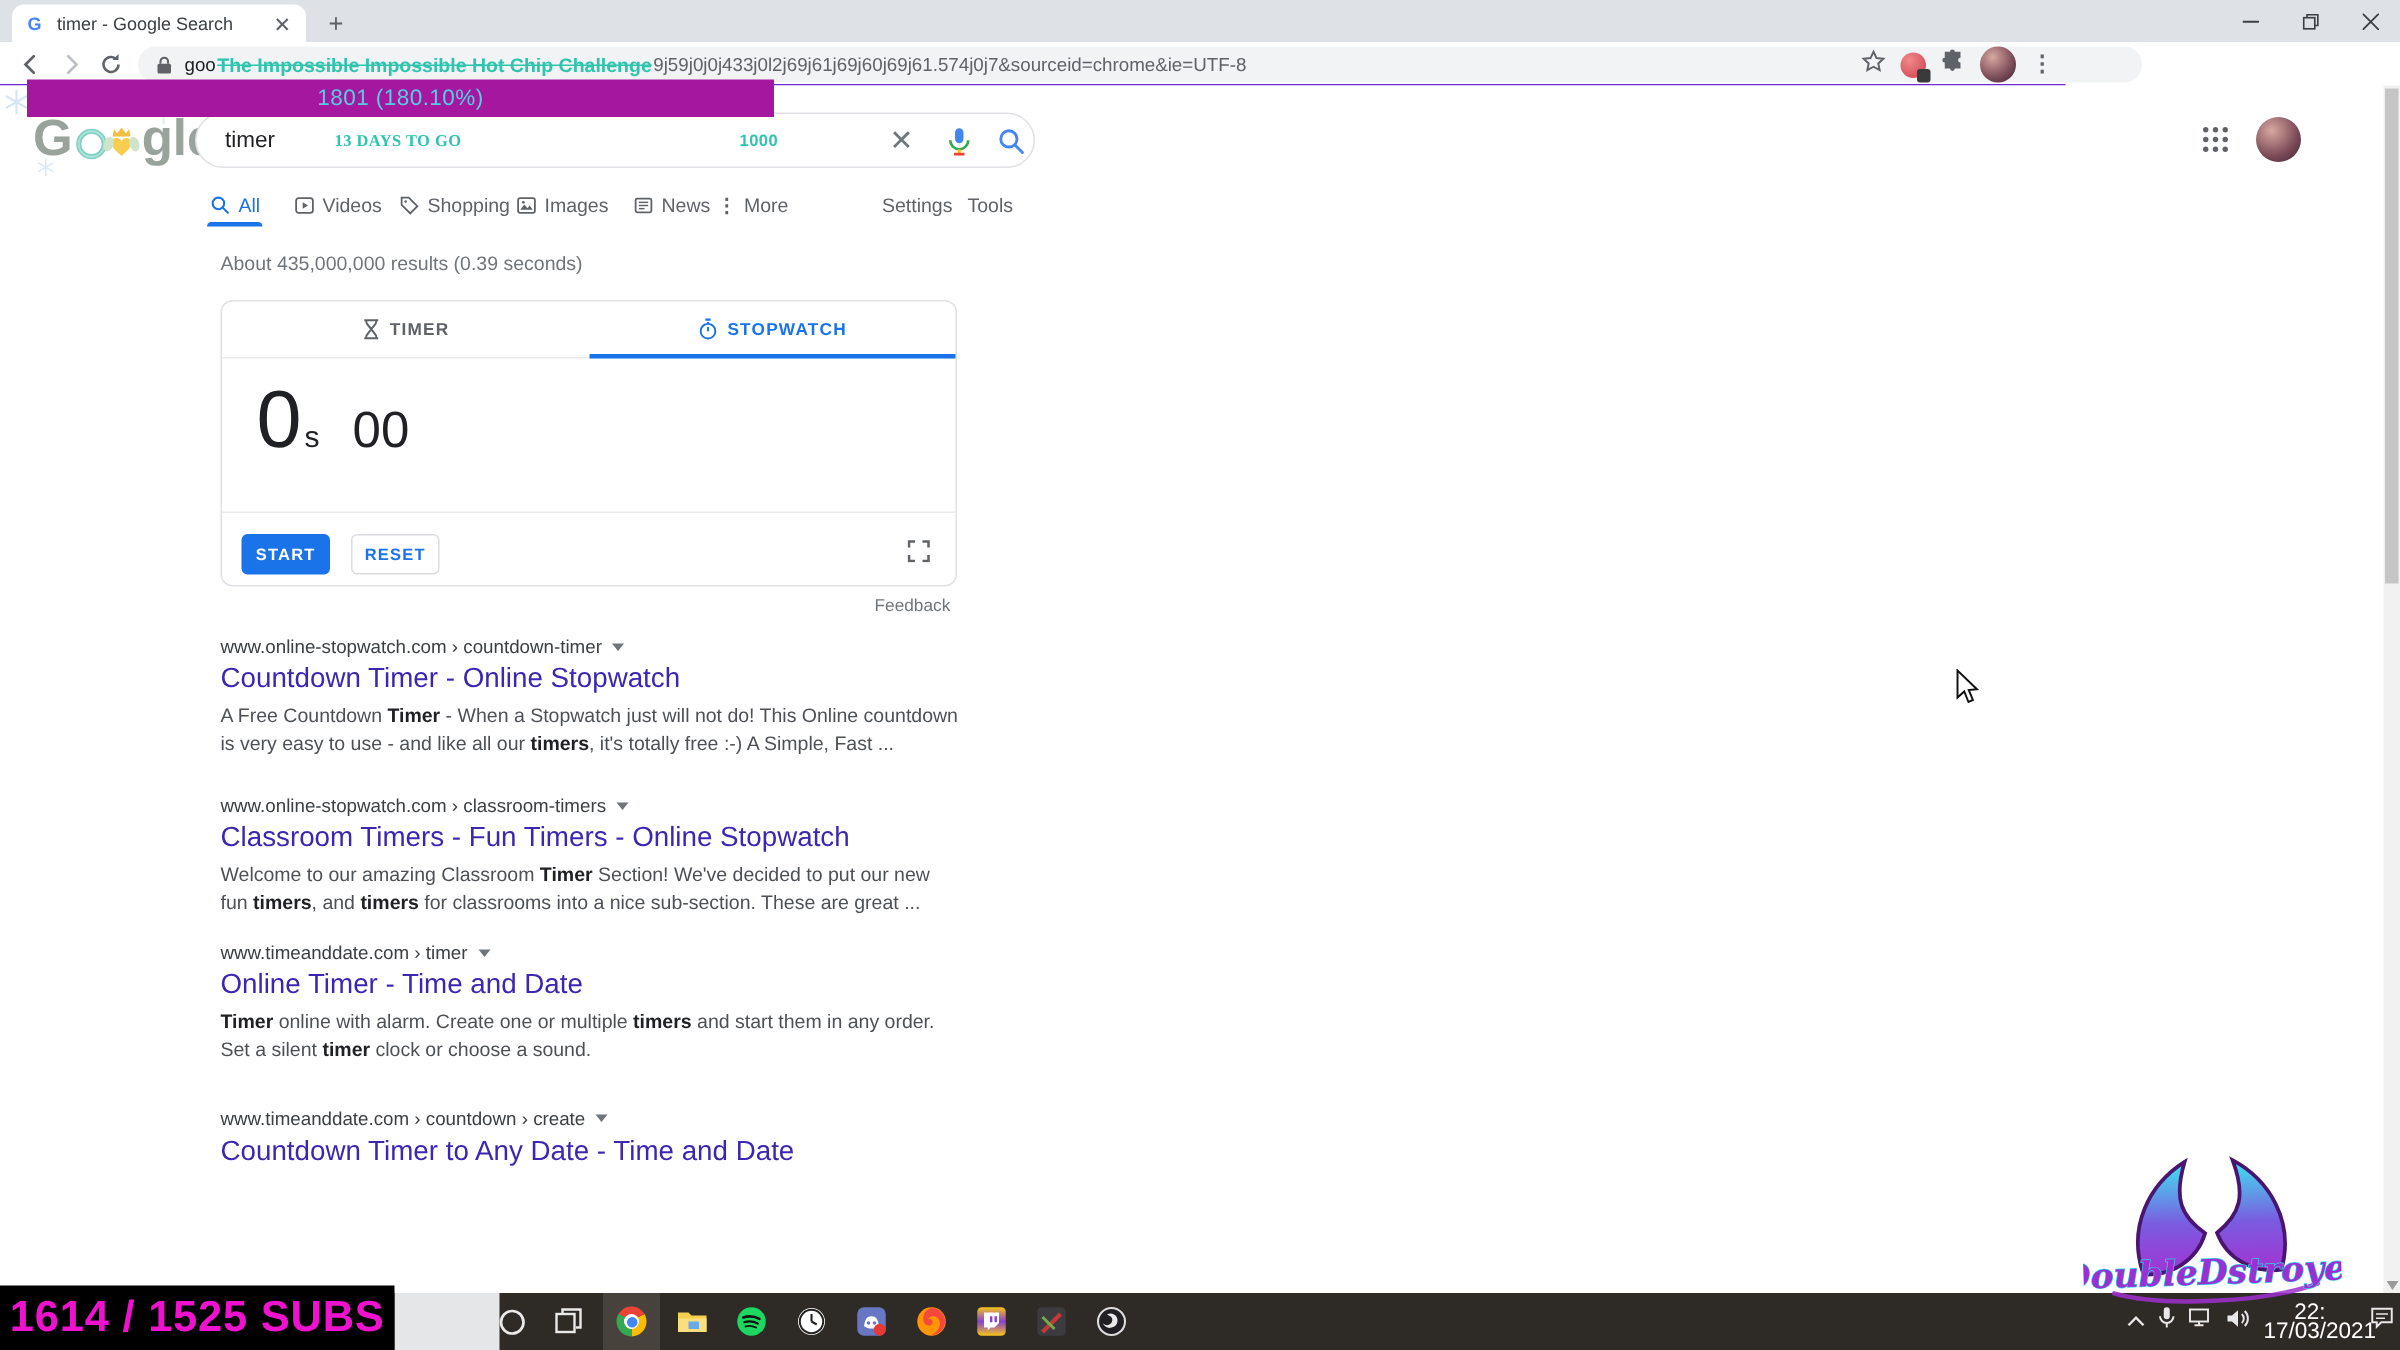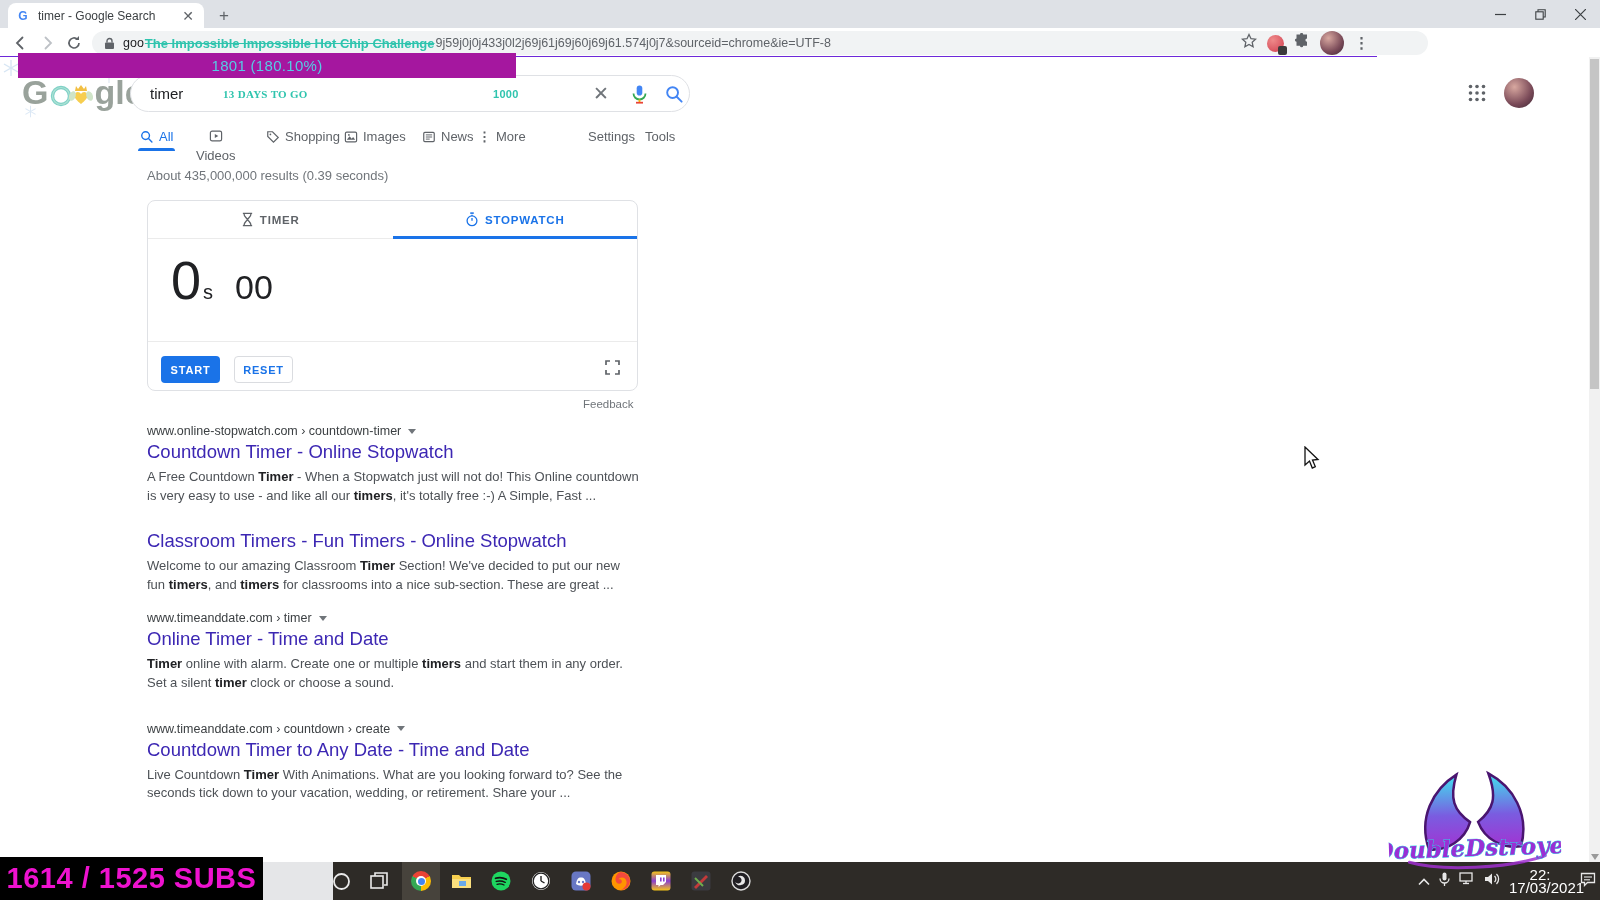--- a/index.html
+++ b/index.html
@@ -259,21 +259,21 @@
   </div>
   <div class="abs avatar-lg" style="left:1504px;top:21px;"></div>
 
   <div class="nav-tab active" style="left:140px;">
     <svg width="14" height="14" viewBox="0 0 20 20">
         <circle cx="8" cy="8" r="5.5" fill="none" stroke="currentColor" stroke-width="2"></circle>
         <line x1="12.5" y1="12.5" x2="17" y2="17" stroke="currentColor" stroke-width="2" stroke-linecap="round"></line>
       </svg>
     <span>All</span>
   </div>
-  <div class="nav-tab" style="left:196px;flex-direction:column;">
+  <div class="nav-tab" style="left:196px;">
     <svg width="14" height="14" viewBox="0 0 20 20">
         <rect x="2" y="3" width="16" height="14" rx="2.5" fill="none" stroke="currentColor" stroke-width="1.7"></rect>
         <path d="M8.3 7l5 3-5 3z" fill="currentColor"></path>
       </svg>
     <span>Videos</span>
   </div>
   <div class="nav-tab" style="left:266px;">
     <svg width="14" height="14" viewBox="0 0 20 20">
         <path d="M2.5 2.5h6.8l8.2 8.2-6.8 6.8-8.2-8.2z" fill="none" stroke="currentColor" stroke-width="1.7"></path>
         <circle cx="6.3" cy="6.3" r="1.2" fill="currentColor"></circle>
@@ -345,40 +345,43 @@
     <div class="result">
       <div class="crumb-row">
         <span class="crumb">www.online-stopwatch.com › countdown-timer</span>
         <span class="dd-arrow"></span>
       </div>
       <div class="r-title">Countdown Timer - Online Stopwatch</div>
       <div class="r-snip"><span>A Free Countdown </span><b>Timer</b><span> - When a Stopwatch just will not do! This Online countdown is very easy to use - and like all our </span><b>timers</b><span>, it's totally free :-) A Simple, Fast ...</span></div>
     </div>
 
     <div class="result" style="margin-top:25px;">
+      <div class="crumb-row">
+        <span class="crumb">www.online-stopwatch.com › classroom-timers</span>
+        <span class="dd-arrow"></span>
+      </div>
       <div class="r-title">Classroom Timers - Fun Timers - Online Stopwatch</div>
       <div class="r-snip"><span>Welcome to our amazing Classroom </span><b>Timer</b><span> Section! We've decided to put our new fun </span><b>timers</b><span>, and </span><b>timers</b><span> for classrooms into a nice sub-section. These are great ...</span></div>
     </div>
 
     <div class="result" style="margin-top:17px;">
       <div class="crumb-row">
         <span class="crumb">www.timeanddate.com › timer</span>
         <span class="dd-arrow"></span>
       </div>
       <div class="r-title">Online Timer - Time and Date</div>
       <div class="r-snip"><span></span><b>Timer</b><span> online with alarm. Create one or multiple </span><b>timers</b><span> and start them in any order. Set a silent </span><b>timer</b><span> clock or choose a sound.</span></div>
     </div>
 
     <div class="result" style="margin-top:29px;">
       <div class="crumb-row">
         <span class="crumb">www.timeanddate.com › countdown › create</span>
         <span class="dd-arrow"></span>
       </div>
       <div class="r-title">Countdown Timer to Any Date - Time and Date</div>
-      <div class="r-snip"><span>Live Countdown </span><b>Timer</b><span> With Animations. What are you looking forward to? See the seconds tick down to your vacation, wedding, or retirement. Share your ...</span></div>
     </div>
 
   </div>
 </div>
 
 <div class="scroll-track">
   <div class="scroll-thumb"></div>
   <div class="scroll-down"></div>
 </div>
 

